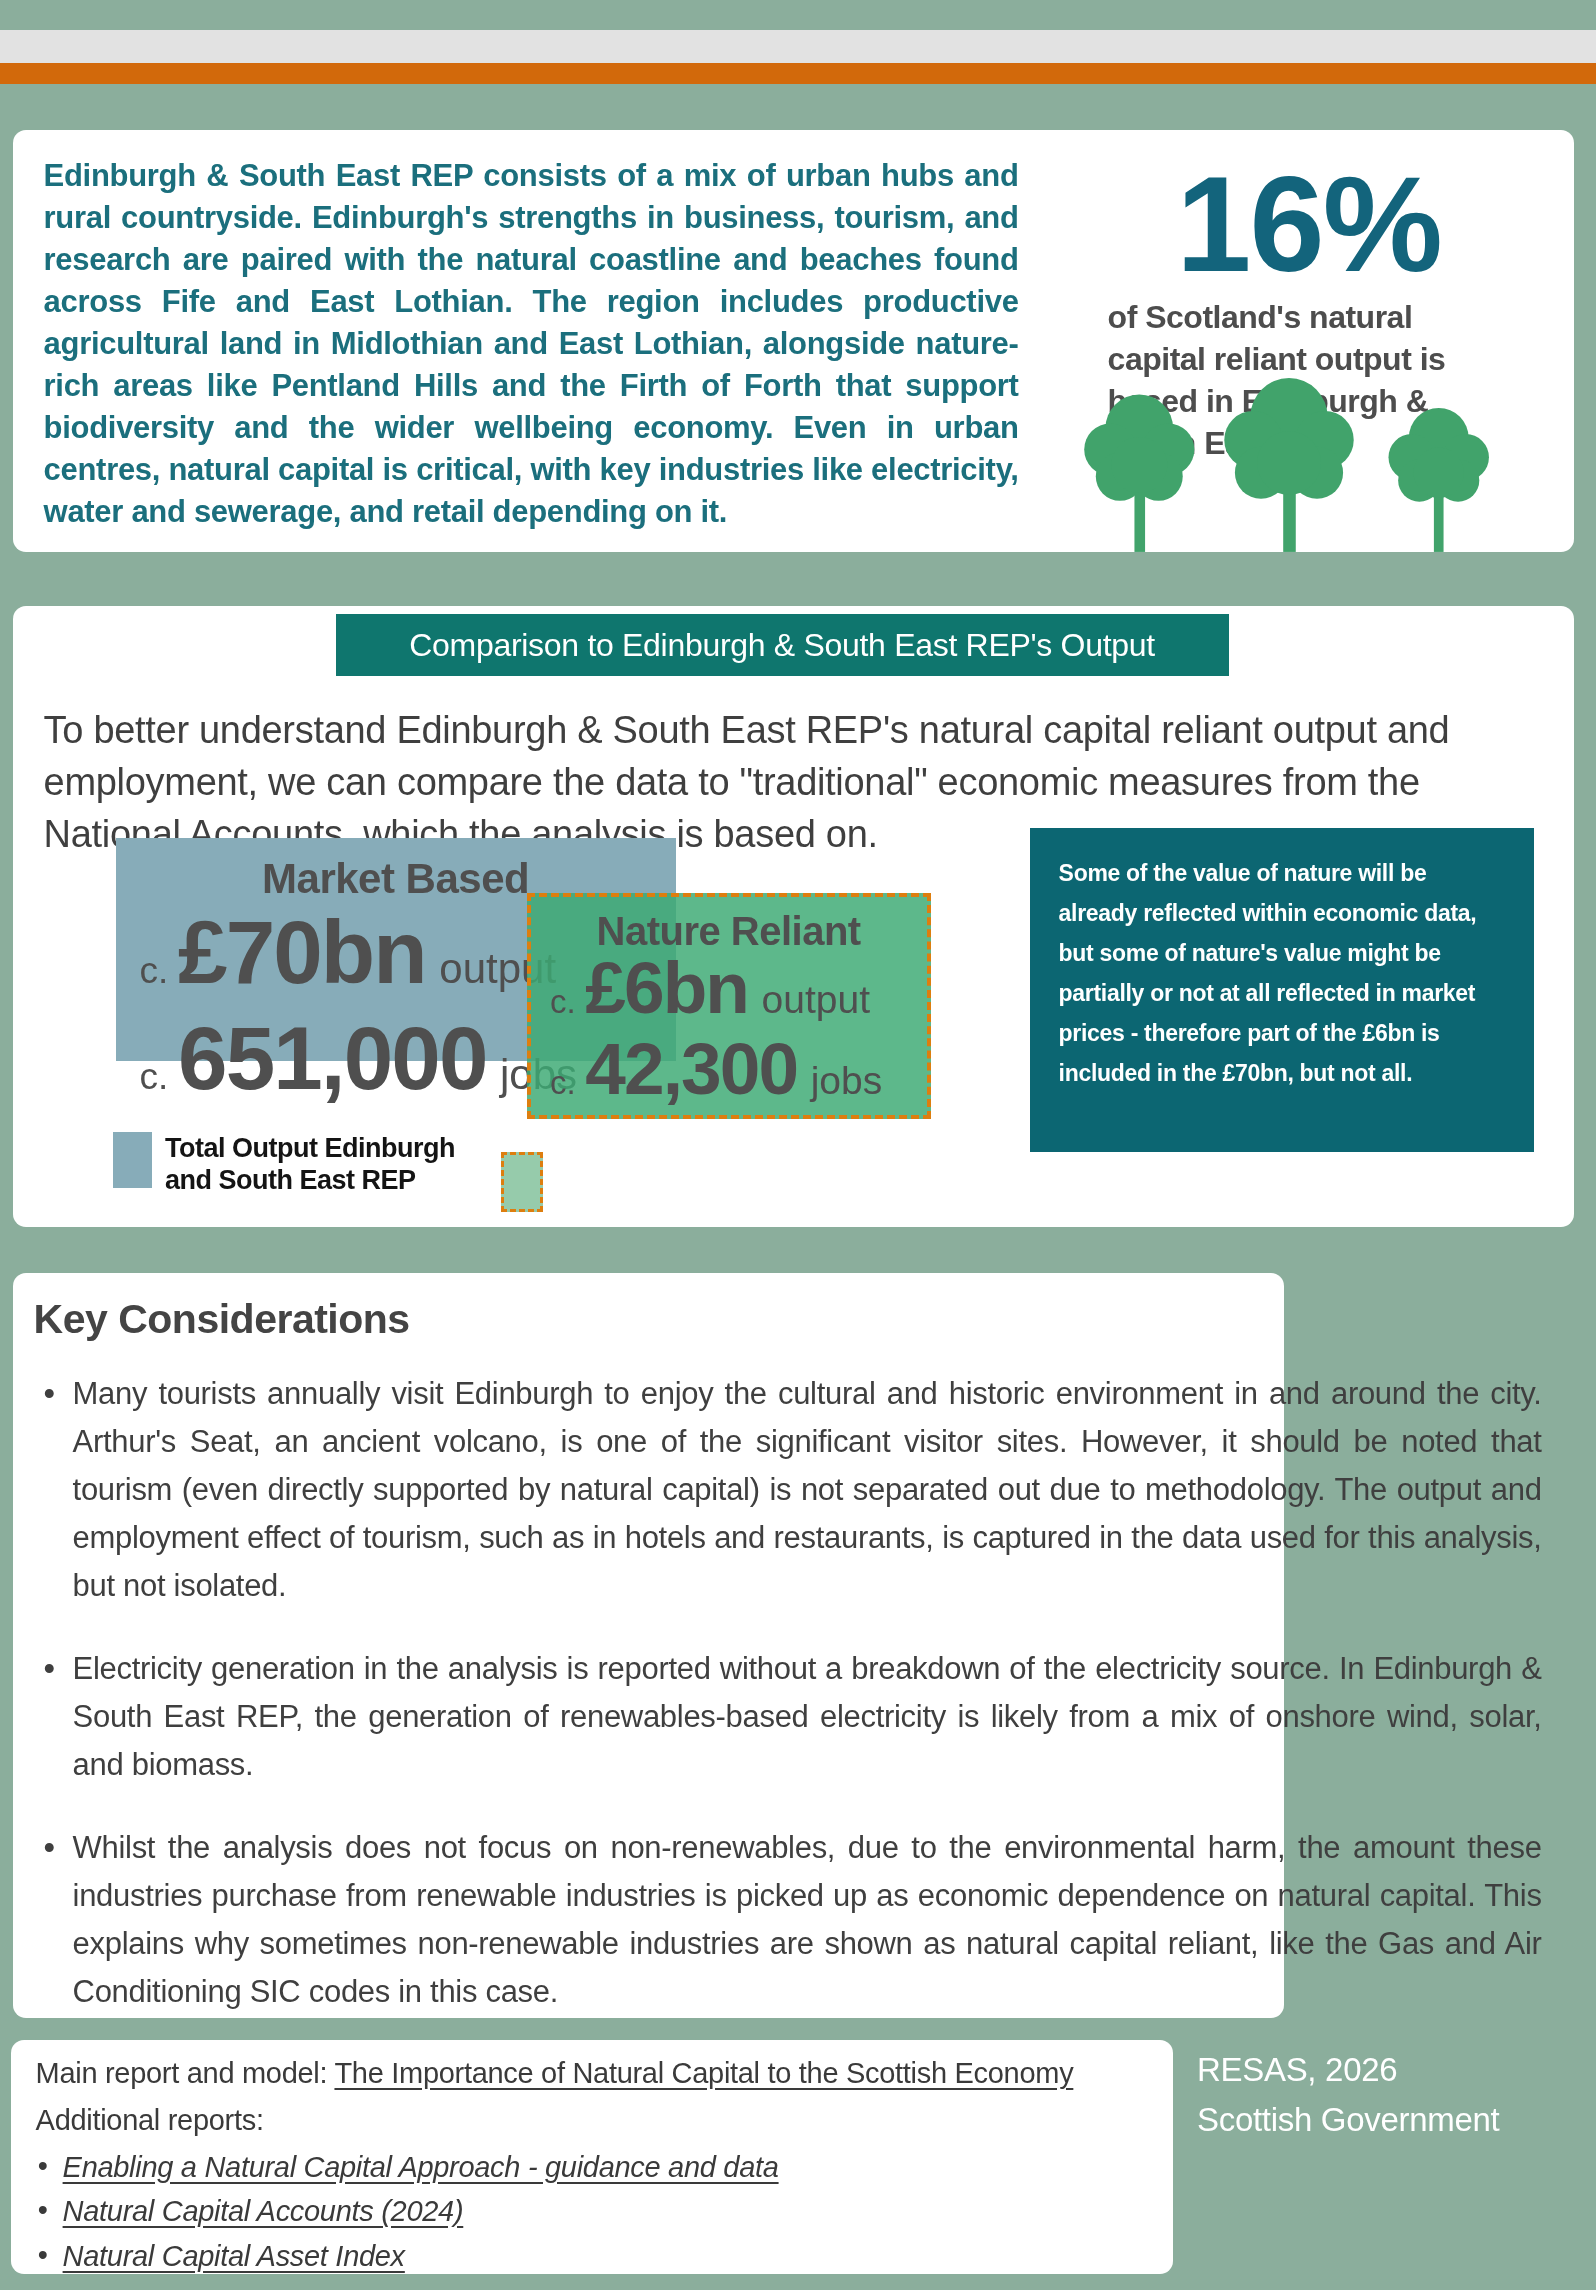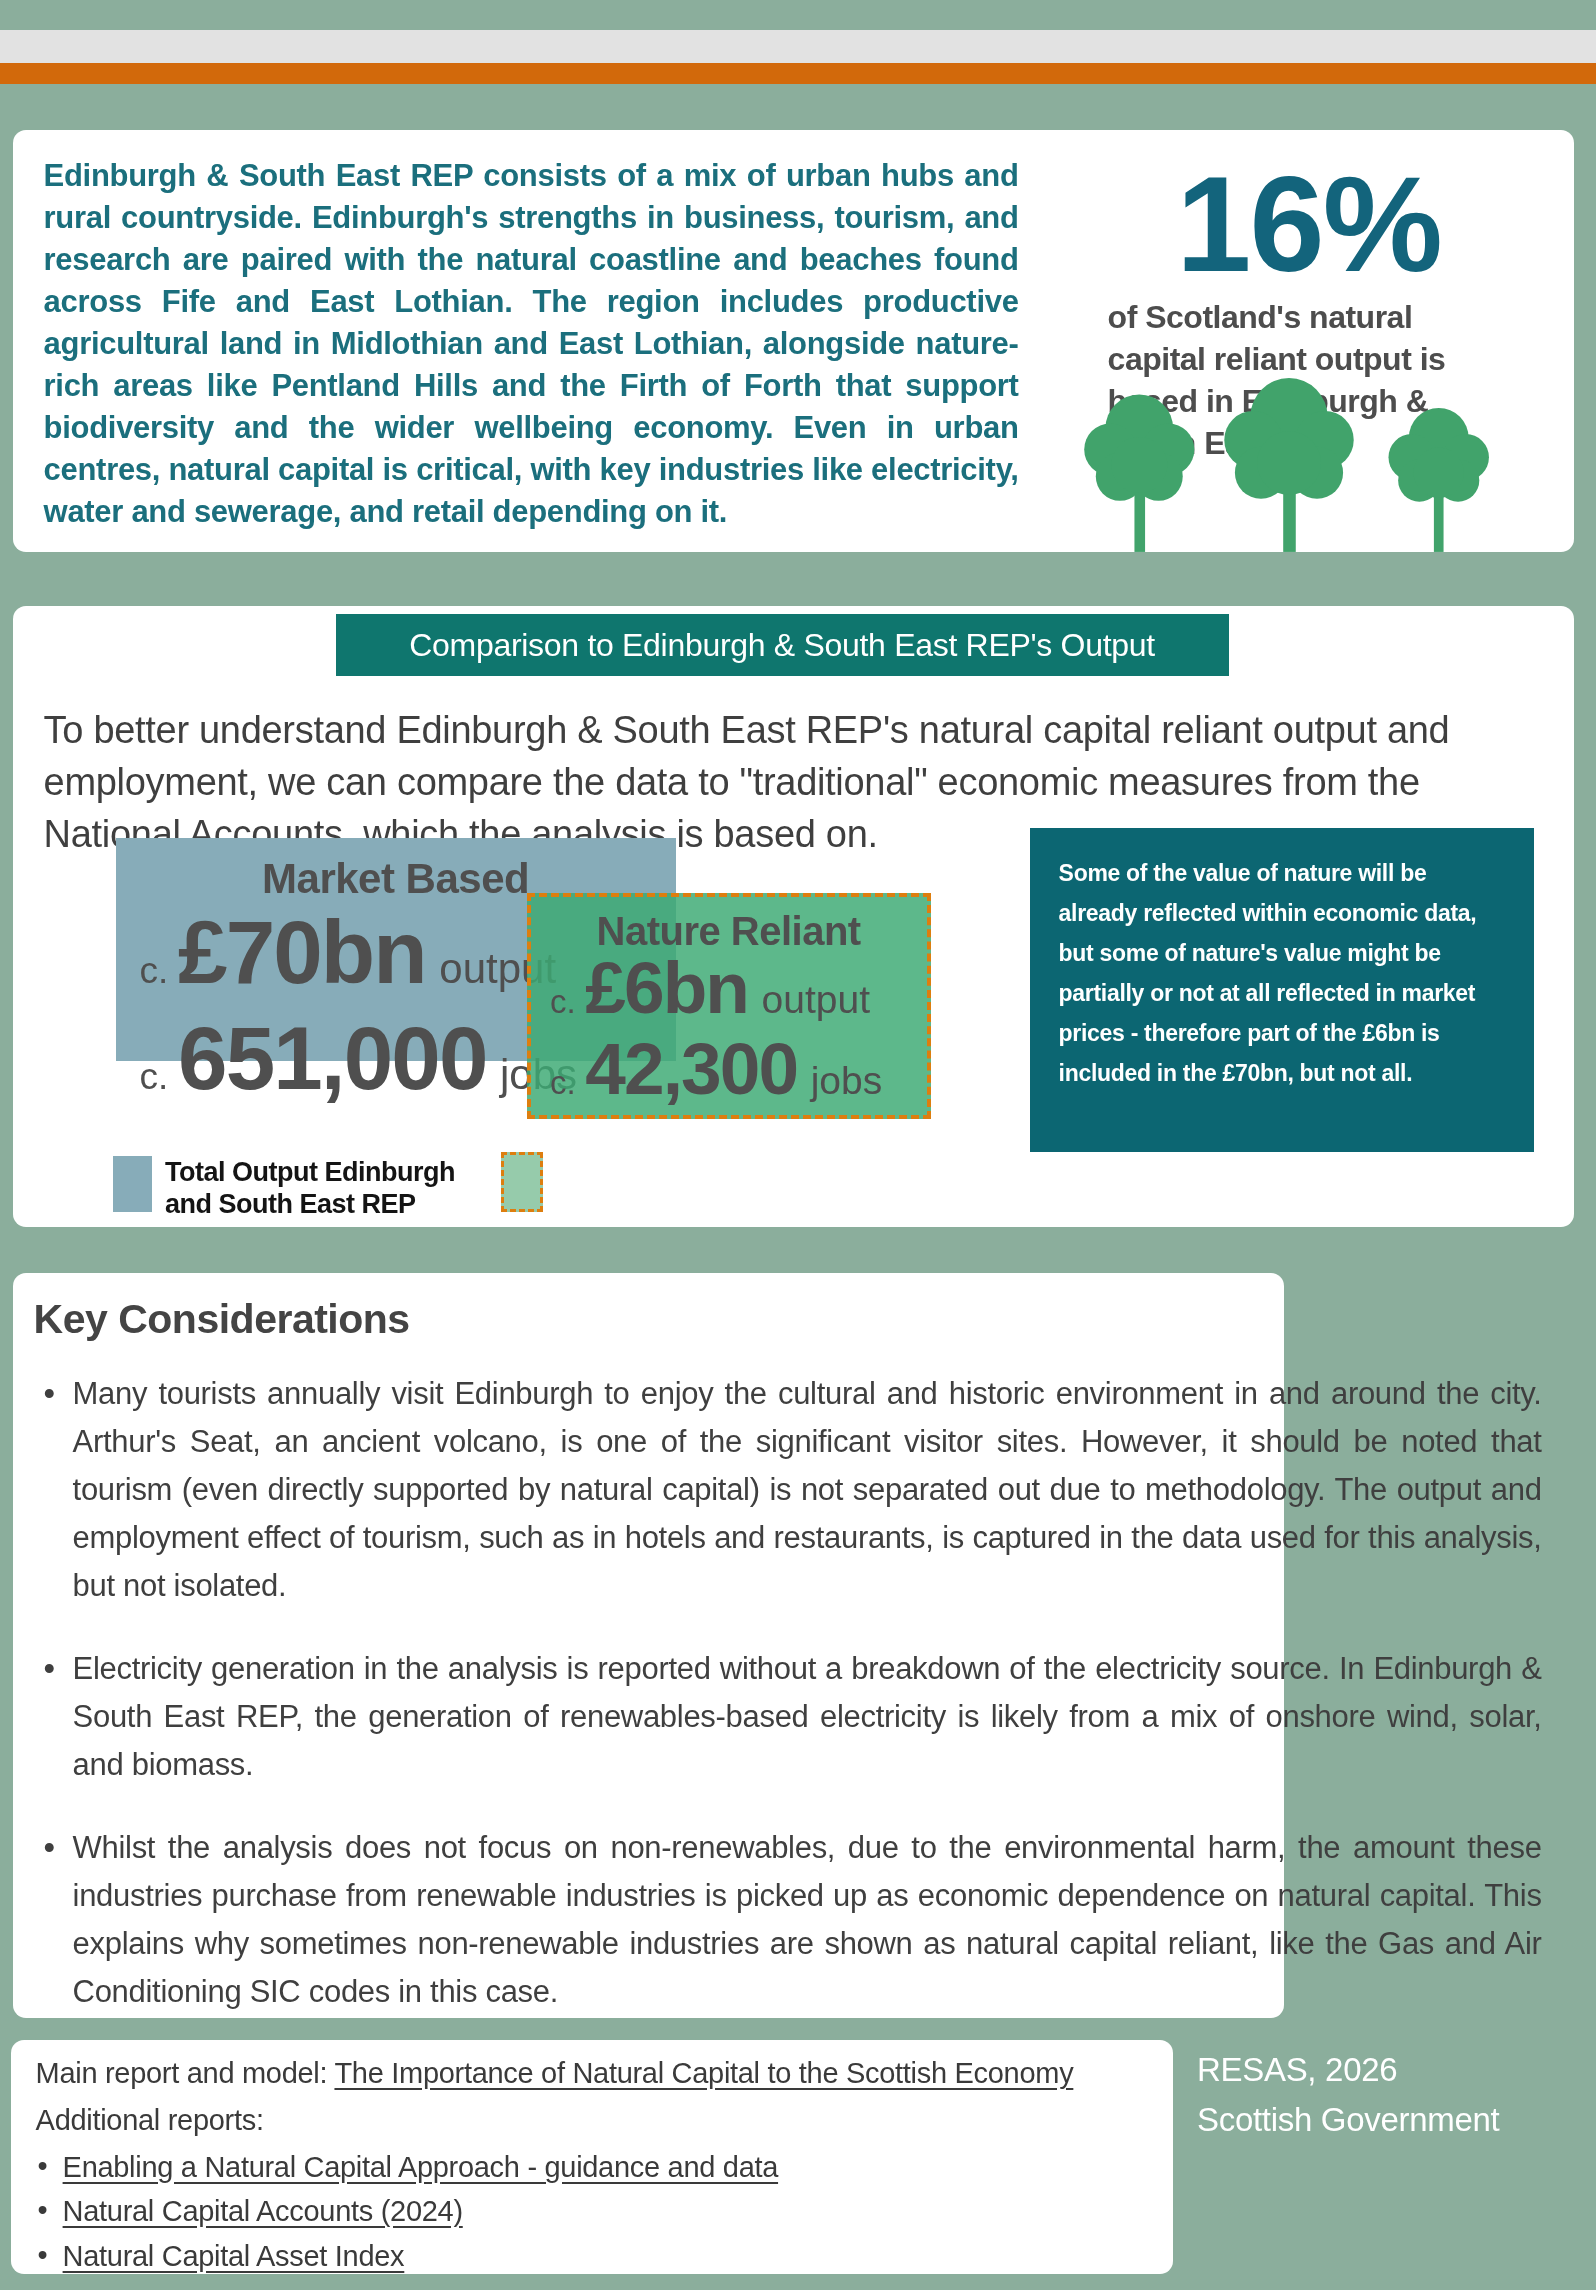--- a/index.html
+++ b/index.html
@@ -67,21 +67,21 @@
   .nature-box .circa{font-size:33px;}
   .nature-box .big-num{font-size:73px;}
   .num-label{font-size:42px;margin-left:13.5px;}
   .nature-box .num-label{font-size:39px;}
   .note-box{
     position:absolute;left:1017px;top:222px;width:504px;height:324px;
     background:#0C6672;color:#FFFFFF;box-sizing:border-box;
     padding:25px 29px;font-size:23px;line-height:40px;font-weight:600;letter-spacing:-0.3px;
   }
   .legend-item{position:absolute;display:flex;gap:13.5px;align-items:flex-start;}
-  .legend-market{left:72px;top:550px;width:367px;padding-left:28px;}
+  .legend-market{left:72px;top:526px;width:367px;padding-left:28px;}
   .legend-nature{left:488px;top:546px;width:463px;}
   .swatch{flex:0 0 auto;width:39px;height:56px;}
   .swatch-market{background:#87ACB9;}
   .swatch-nature{background:#96CBAB;border:3.9px dashed #DD7E0F;box-sizing:border-box;width:42px;height:60px;}
   .legend-label{font-size:27px;line-height:32px;font-weight:bold;color:#141414;letter-spacing:-0.5px;}
 
   
   #key-card{left:12.6px;top:1273px;width:1271px;height:745px;}
   .key-heading{
     position:absolute;left:21px;top:23px;
@@ -101,21 +101,21 @@
   }
 
   
   #footer-links-box{left:10.6px;top:2040px;width:1162px;height:234px;box-sizing:border-box;padding:15.4px 25px;}
   .footer-line{font-size:29px;line-height:37px;color:#3A3A3A;letter-spacing:-0.3px;}
   .footer-line + .footer-line{margin-top:9.7px;}
   .doc-link{color:#3A3A3A;text-decoration:underline;text-underline-offset:4.8px;cursor:pointer;}
   .footer-bullets{margin:7.7px 0 0 0;padding:0;list-style:none;}
   .footer-bullets li{
     position:relative;padding-left:27px;margin-top:11.6px;
-    font-size:29px;line-height:33px;letter-spacing:-0.3px;
+    font-size:29px;line-height:33px;letter-spacing:-0.3px;font-style:italic;
   }
   .footer-bullets li::before{
     content:"\2022";position:absolute;left:1.9px;top:-1px;font-size:29px;color:#3A3A3A;
   }
   .credits{position:absolute;left:1197px;top:2045px;color:#FFFFFF;}
   .credit-line{font-size:33px;line-height:50px;letter-spacing:-0.3px;}
 </style>
 </head>
 <body>
 

